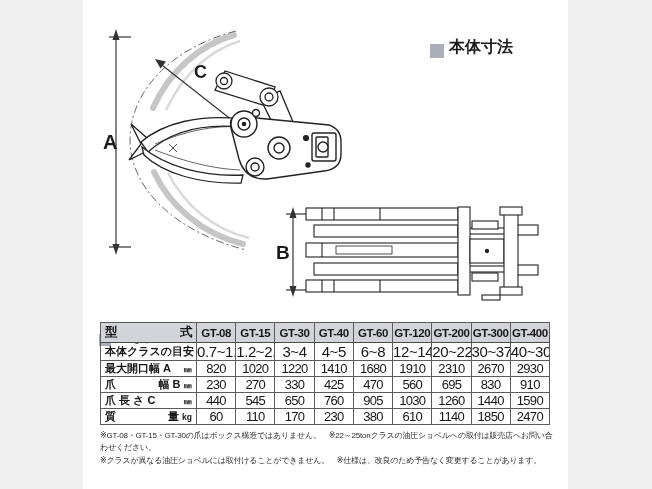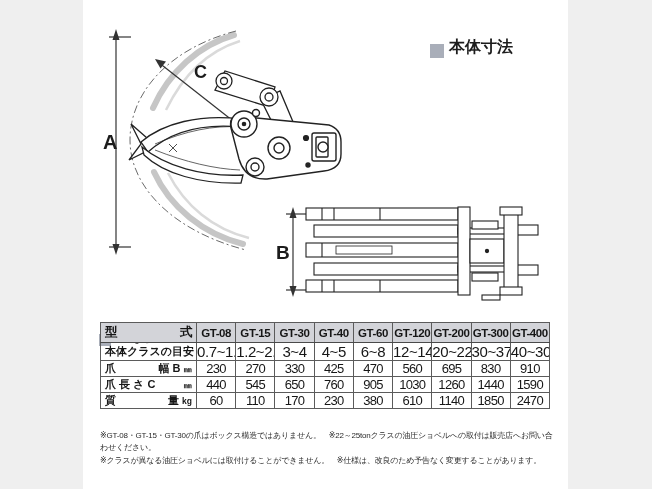--- a/index.html
+++ b/index.html
@@ -195,20 +195,38 @@
             <td>4~5</td>
             <td>6~8</td>
             <td>12~14</td>
             <td>20~22</td>
             <td>30~37</td>
             <td>40~30</td>
           </tr>
           <tr>
             <th>
               <div class="lblf">
+                <span class="l">最大開口幅 A</span>
+                <span class="r"></span>
+                <span class="u">㎜</span>
+              </div>
+            </th>
+            <td>820</td>
+            <td>1020</td>
+            <td>1220</td>
+            <td>1410</td>
+            <td>1680</td>
+            <td>1910</td>
+            <td>2310</td>
+            <td>2670</td>
+            <td>2930</td>
+          </tr>
+          <tr>
+            <th>
+              <div class="lblf">
                 <span class="l">爪</span>
                 <span class="r">幅 B</span>
                 <span class="u">㎜</span>
               </div>
             </th>
             <td>230</td>
             <td>270</td>
             <td>330</td>
             <td>425</td>
             <td>470</td>

